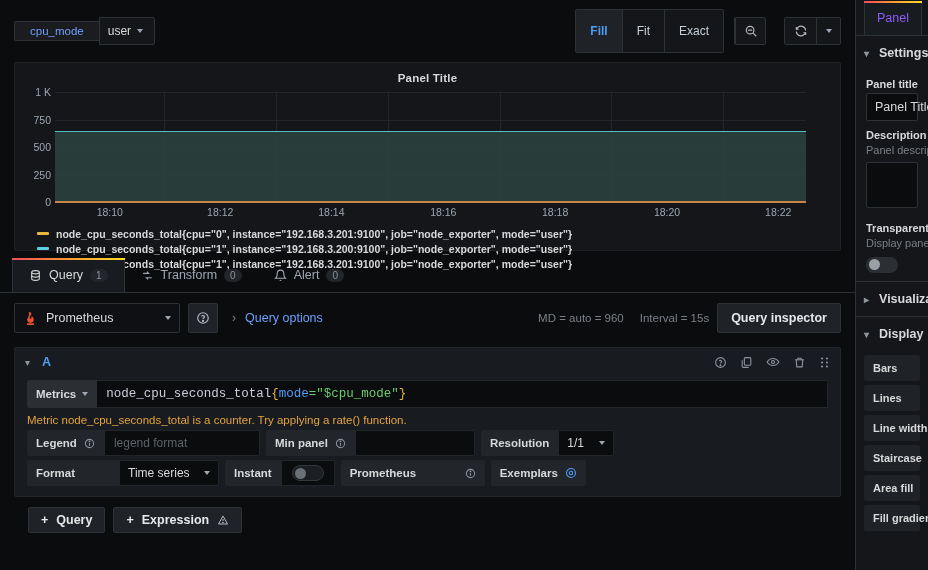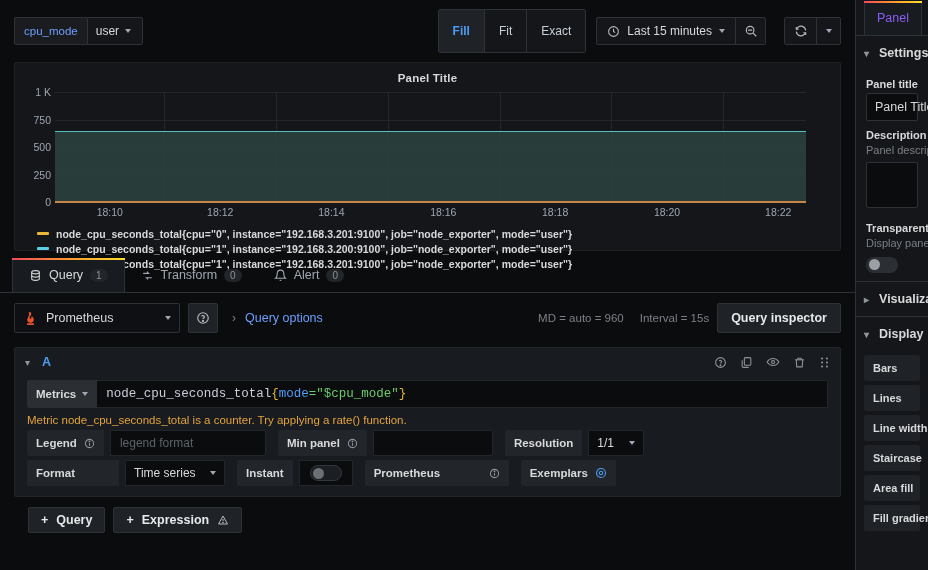--- a/index.html
+++ b/index.html
@@ -12,21 +12,21 @@
   }
   .app { position: relative; width: 928px; height: 570px; display: flex; }
   .left { width: 855px; height: 570px; position: relative; display: flex; flex-direction: column; background: #0b0c0e; }
 
   
   .toolbar { height: 62px; display: flex; align-items: center; padding: 0 14px; gap: 10px; }
   .var-group { display: flex; align-items: center; gap: 0; }
   .var-label {
     background: #1b1c1f; border: 1px solid #2c3235; border-right: none;
     border-radius: 2px 0 0 2px; color: #6e9fff; font-size: 11.5px; font-weight: 500;
-    padding: 6px 9px; height: 28px; display: flex; align-items: center;
+    padding: 6px 15px; height: 20px; display: flex; align-items: center;
   }
   .var-value {
     background: #141619; border: 1px solid #2c3235; border-radius: 0 2px 2px 0;
     color: #d8d9da; font-size: 12px; padding: 6px 8px; height: 28px;
     display: flex; align-items: center; gap: 6px; min-width: 56px;
   }
   .caret { border-left: 3.5px solid transparent; border-right: 3.5px solid transparent;
            border-top: 4px solid #9fa7b3; display: inline-block; }
   .spacer { flex: 1; }
 
@@ -99,21 +99,21 @@
   .metrics-btn { background: #2b2f33; border-radius: 2px 0 0 2px; height: 28px; display: flex; align-items: center;
                  gap: 6px; padding: 0 9px; font-size: 11.5px; font-weight: bold; color: #d8d9da; }
   .expr { flex: 1; height: 28px; background: #0b0c0e; border: 1px solid #22252a; border-left: none;
           display: flex; align-items: center; padding: 0 9px;
           font-family: Liberation Mono, monospace; font-size: 12.5px; color: #ccccdc; }
   .tok-brace { color: #e8b339; }
   .tok-label { color: #4d9cf6; }
   .tok-str { color: #6ccb6c; }
   .warn { color: #e3a33d; font-size: 11.5px; font-weight: normal; padding: 6px 12px 2px 12px; }
 
-  .optsrow { display: flex; align-items: center; gap: 6px; padding: 2px 12px 0 12px; }
+  .optsrow { display: flex; align-items: center; padding: 2px 12px 0 12px; }
   .field-label { background: #22252a; height: 26px; display: flex; align-items: center; gap: 7px;
                  padding: 0 9px; font-size: 11.5px; font-weight: bold; color: #d8d9da; border-radius: 2px 0 0 2px; }
   .field-input { height: 26px; background: #0b0c0e; border: 1px solid #22252a; border-radius: 0 2px 2px 0;
                  display: flex; align-items: center; padding: 0 9px; font-size: 12px; color: #5c6269; }
   .field-select { height: 26px; background: #0b0c0e; border: 1px solid #22252a; border-radius: 0 2px 2px 0;
                   display: flex; align-items: center; justify-content: space-between; padding: 0 8px;
                   font-size: 12px; color: #d8d9da; gap: 10px; }
   .plainlabel { background: #22252a; height: 26px; display: flex; align-items: center; gap: 7px;
                 padding: 0 9px; font-size: 11.5px; font-weight: bold; color: #d8d9da; border-radius: 2px; }
   .toggle { width: 32px; height: 16px; border-radius: 8px; background: #1b1e22; border: 1px solid #33383d;
@@ -167,30 +167,20 @@
 
       <div class="spacer"></div>
 
       <div class="seg-group">
         <div class="seg active">Fill</div>
         <div class="seg">Fit</div>
         <div class="seg">Exact</div>
       </div>
 
       <div class="timebox">
-        <div class="time-main">
-          <span>
-            <svg width="13" height="13" viewBox="0 0 24 24" fill="none" stroke="#b5bac1" stroke-width="2">
-              <circle cx="12" cy="12" r="9"></circle>
-                <path d="M12 7v5l3 2"></path>
-            </svg>
-          </span>
-          <span>Last 15 minutes</span>
-          <span class="caret"></span>
-        </div>
         <div class="time-zoom">
           <svg width="14" height="14" viewBox="0 0 24 24" fill="none" stroke="#b5bac1" stroke-width="2">
             <circle cx="10.5" cy="10.5" r="6.5"></circle>
               <path d="M7 10.5h7"></path>
               <path d="M15.5 15.5L21 21"></path>
           </svg>
         </div>
       </div>
 
       <div class="refreshbox">

